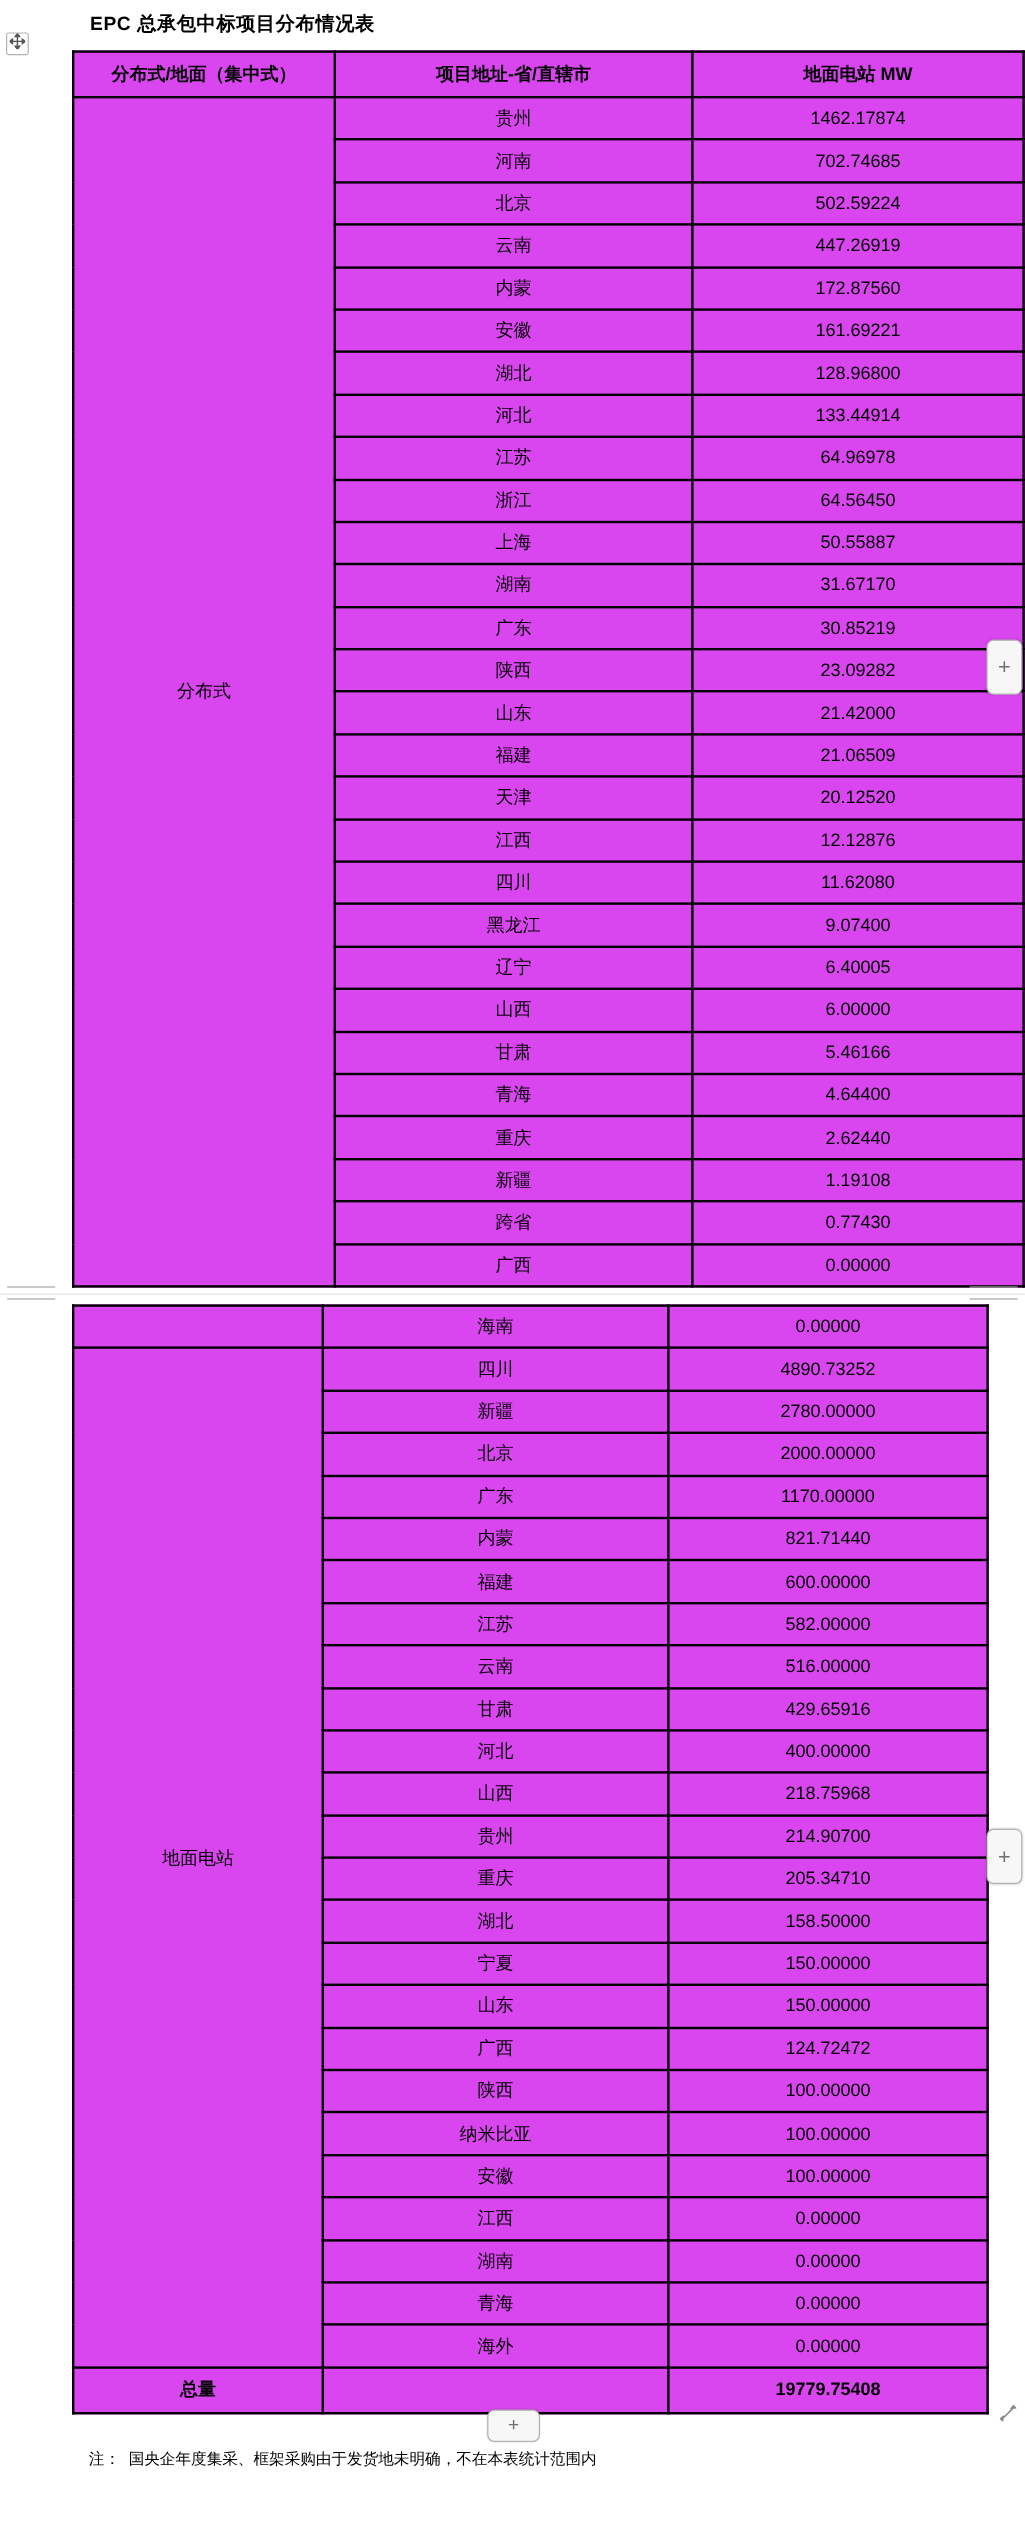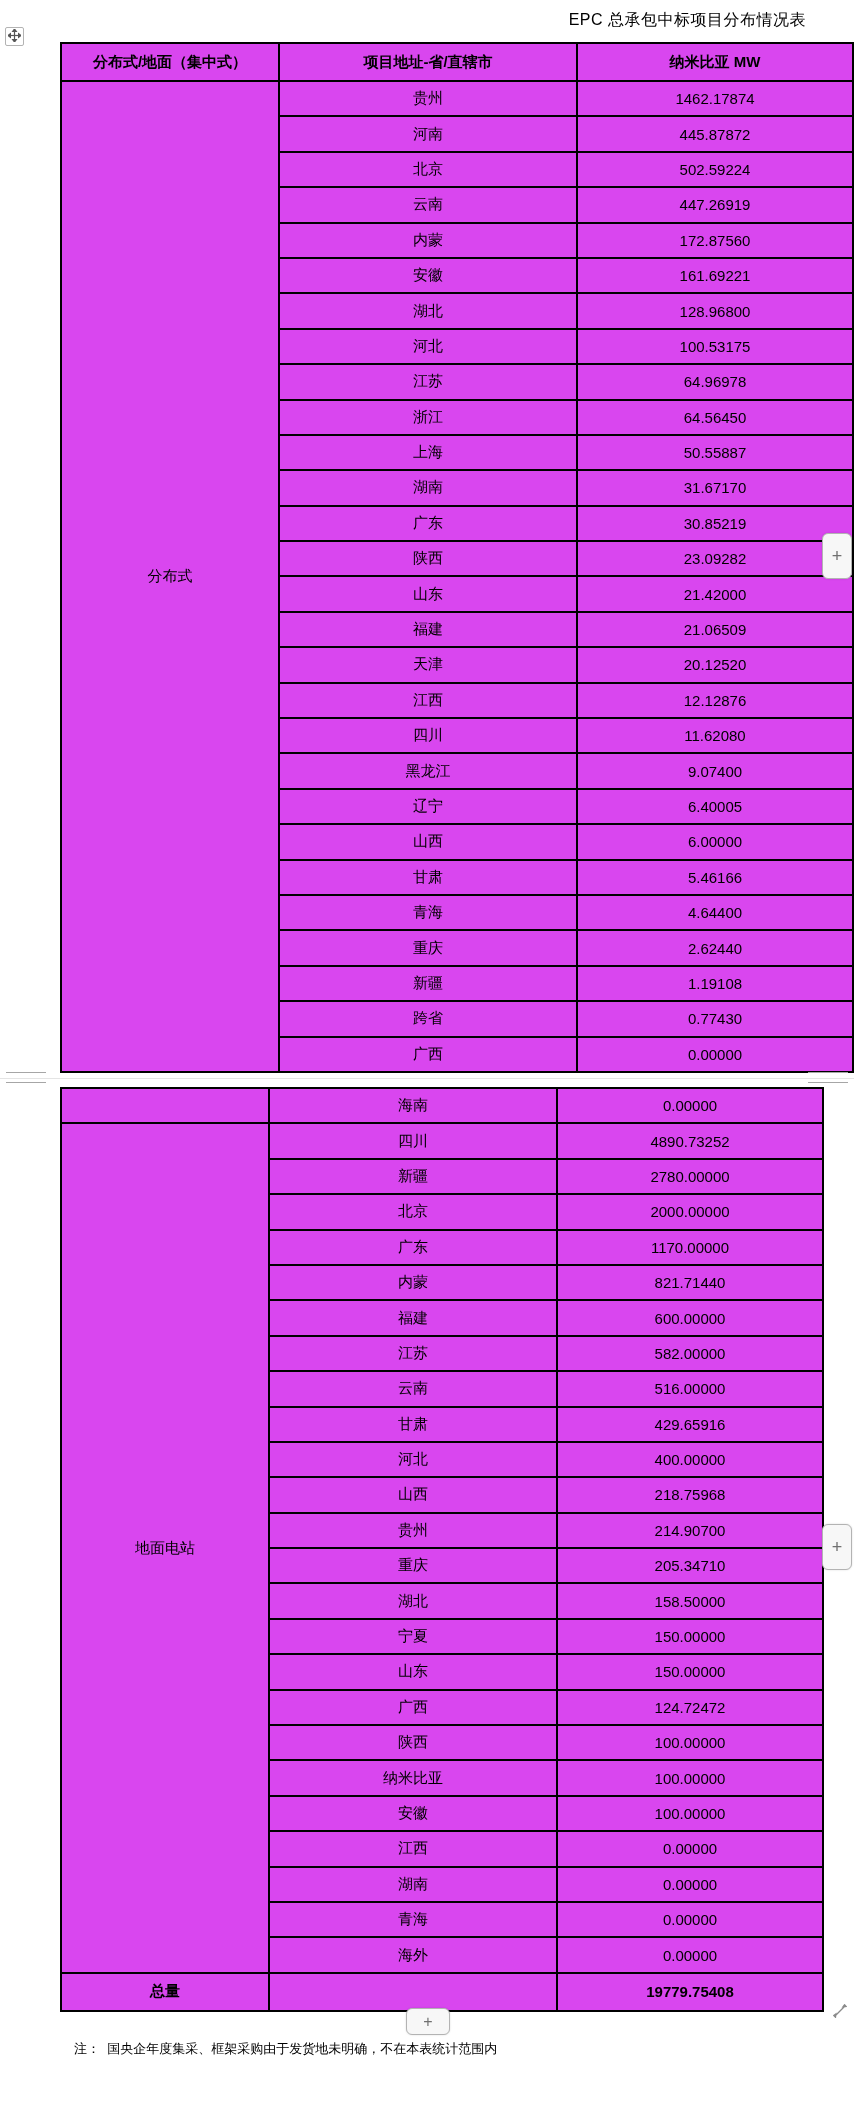--- a/index.html
+++ b/index.html
@@ -4,22 +4,22 @@
 <style>
   html,body{margin:0;padding:0;background:#ffffff;}
   body{
     position:relative;
     width:854px;height:2104px;
     overflow:hidden;
     font-family:"Liberation Sans", sans-serif;
     color:#000;
   }
   .doc-title{
-    position:absolute;left:44px;top:10px;width:762px;
-    text-align:right;font-size:16px;font-weight:normal;
+    position:absolute;left:75px;top:10px;width:762px;
+    text-align:left;font-size:16px;font-weight:bold;
     letter-spacing:.5px;
   }
   table.word-table{
     border-collapse:collapse;table-layout:fixed;
     width:762px;background:#d946ef;
   }
   table.word-table th,table.word-table td{
     border:2px solid #000;
     text-align:center;vertical-align:middle;
     font-size:15px;padding:0 4px;
@@ -85,32 +85,32 @@
 </div>
 
 <div class="doc-title">EPC 总承包中标项目分布情况表</div>
 
 <div class="seg" id="segment1">
   <table class="word-table">
     <thead>
       <tr>
         <th style="width:208px">分布式/地面（集中式）</th>
         <th style="width:288px">项目地址-省/直辖市</th>
-        <th style="width:266px">纳米比亚 MW</th>
+        <th style="width:266px">地面电站 MW</th>
       </tr>
     </thead>
     <tbody>
         <tr>
           <td class="cat" rowspan="28">分布式</td>
           <td>贵州</td>
           <td>1462.17874</td>
         </tr>
         <tr>
           <td>河南</td>
-          <td>445.87872</td>
+          <td>702.74685</td>
         </tr>
         <tr>
           <td>北京</td>
           <td>502.59224</td>
         </tr>
         <tr>
           <td>云南</td>
           <td>447.26919</td>
         </tr>
         <tr>
@@ -120,21 +120,21 @@
         <tr>
           <td>安徽</td>
           <td>161.69221</td>
         </tr>
         <tr>
           <td>湖北</td>
           <td>128.96800</td>
         </tr>
         <tr>
           <td>河北</td>
-          <td>100.53175</td>
+          <td>133.44914</td>
         </tr>
         <tr>
           <td>江苏</td>
           <td>64.96978</td>
         </tr>
         <tr>
           <td>浙江</td>
           <td>64.56450</td>
         </tr>
         <tr>

